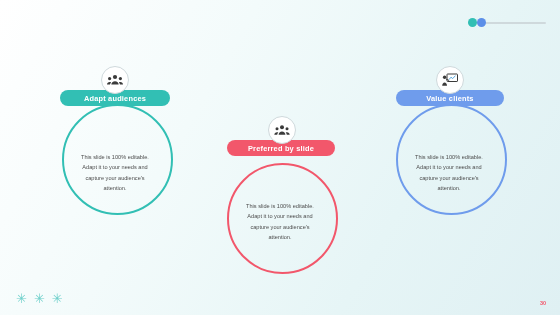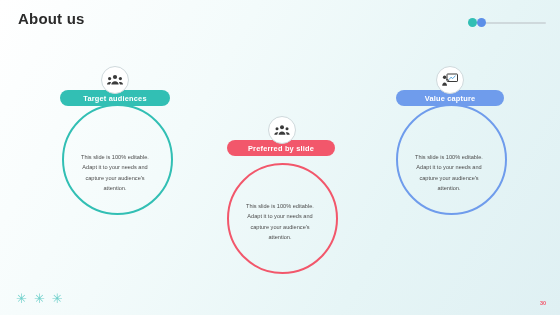--- a/index.html
+++ b/index.html
@@ -130,32 +130,31 @@
     font-size: 5.5px;
     color: #f2576b;
     font-weight: bold;
   }
 </style>
 </head>
 <body>
 
 <div class="slide">
 
-  <div class="slide-title">About us</div>
 
   <div class="progress-wrap">
     <div class="progress-track"></div>
     <div class="progress-dot teal"></div>
     <div class="progress-dot blue"></div>
   </div>
 
   <div class="node">
     <div class="ring ring-teal" style="left:62px; top:104px; width:107px; height:107px;"></div>
     <div class="body-text" style="left:77px; top:152px;">This slide is 100% editable. Adapt it to your needs and capture your audience's attention.</div>
-    <div class="pill pill-teal" style="left:60px; top:90px; width:110px;">Target audiences</div>
+    <div class="pill pill-teal" style="left:60px; top:90px; width:110px;">Adapt audiences</div>
     <div class="icon-bubble" style="left:101px; top:66px;">
       <svg width="16" height="13" viewBox="0 0 16 13" aria-hidden="true">
         <circle cx="8" cy="3" r="2.1" fill="#3a3a3a"></circle>
         <path d="M4.3 10.6c0-2 1.7-3.4 3.7-3.4s3.7 1.4 3.7 3.4z" fill="#3a3a3a"></path>
         <circle cx="2.6" cy="4.6" r="1.6" fill="#3a3a3a"></circle>
         <path d="M0 10.6c0-1.6 1.2-2.6 2.6-2.6 .6 0 1.1 .2 1.5 .4-.6 .6-1 1.4-1.1 2.2z" fill="#3a3a3a"></path>
         <circle cx="13.4" cy="4.6" r="1.6" fill="#3a3a3a"></circle>
         <path d="M16 10.6c0-1.6-1.2-2.6-2.6-2.6-.6 0-1.1 .2-1.5 .4 .6 .6 1 1.4 1.1 2.2z" fill="#3a3a3a"></path>
       </svg>
     </div>
@@ -173,21 +172,21 @@
         <path d="M0.3 10.8c0-1.5 1.2-2.5 2.7-2.5 .5 0 .9 .1 1.3 .3-.6 .6-1 1.4-1.1 2.2z" fill="#3a3a3a"></path>
         <circle cx="13" cy="4.8" r="1.5" fill="#3a3a3a"></circle>
         <path d="M15.7 10.8c0-1.5-1.2-2.5-2.7-2.5-.5 0-.9 .1-1.3 .3 .6 .6 1 1.4 1.1 2.2z" fill="#3a3a3a"></path>
       </svg>
     </div>
   </div>
 
   <div class="node">
     <div class="ring ring-blue" style="left:396px; top:104px; width:107px; height:107px;"></div>
     <div class="body-text" style="left:411px; top:152px;">This slide is 100% editable. Adapt it to your needs and capture your audience's attention.</div>
-    <div class="pill pill-blue" style="left:396px; top:90px; width:108px;">Value capture</div>
+    <div class="pill pill-blue" style="left:396px; top:90px; width:108px;">Value clients</div>
     <div class="icon-bubble" style="left:436px; top:66px;">
       <svg width="16" height="14" viewBox="0 0 16 14" aria-hidden="true">
         <rect x="5" y="1" width="10.5" height="7.5" rx="0.6" fill="none" stroke="#3a3a3a" stroke-width="1"></rect>
         <path d="M7 6.6 L9 4.2 L10.7 5.6 L13.5 2.6" fill="none" stroke="#5aa8dd" stroke-width="1"></path>
         <circle cx="2.6" cy="4.2" r="1.7" fill="#3a3a3a"></circle>
         <path d="M0.2 12.8c0-2 1.1-3.4 2.4-3.4s2.4 1.4 2.4 3.4z" fill="#3a3a3a"></path>
         <path d="M4.4 6.2 L6.8 7.4" stroke="#3a3a3a" stroke-width="1" stroke-linecap="round"></path>
       </svg>
     </div>
   </div>

